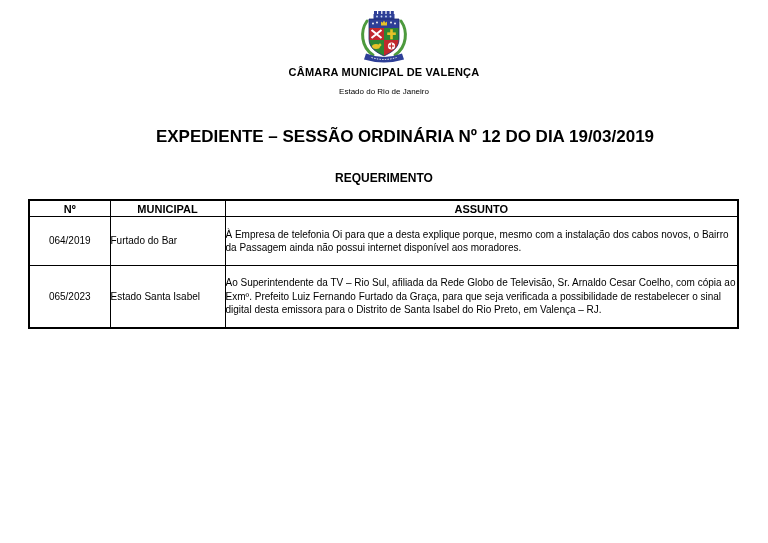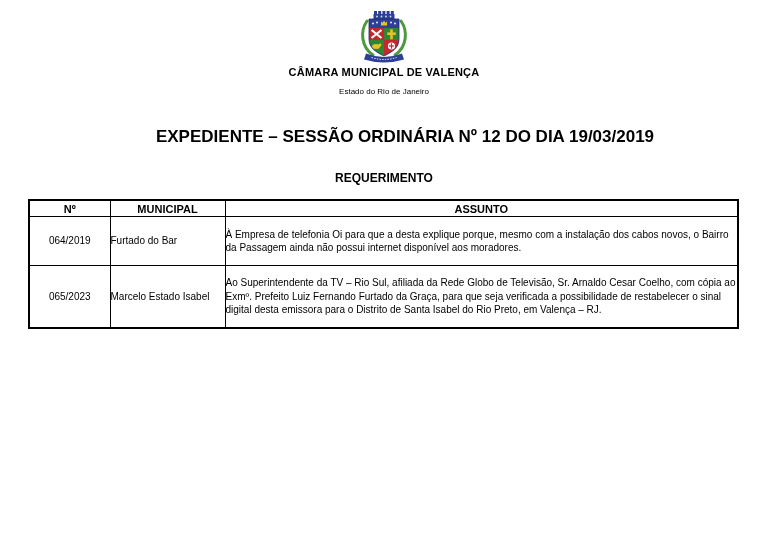--- a/index.html
+++ b/index.html
@@ -176,19 +176,19 @@
       </tr>
     </thead>
     <tbody>
       <tr class="r2">
         <td class="num">064/2019</td>
         <td class="ver">Furtado do Bar</td>
         <td class="ass">À Empresa de telefonia Oi para que a desta explique porque, mesmo com a instalação dos cabos novos, o Bairro da Passagem ainda não possui internet disponível aos moradores.</td>
       </tr>
       <tr class="r3">
         <td class="num">065/2023</td>
-        <td class="ver">Marcelo Estado Isabel</td>
+        <td class="ver">Estado Santa Isabel</td>
         <td class="ass">Ao Superintendente da TV – Rio Sul, afiliada da Rede Globo de Televisão, Sr. Arnaldo Cesar Coelho, com cópia ao Exmº. Prefeito Luiz Fernando Furtado da Graça, para que seja verificada a possibilidade de restabelecer o sinal digital desta emissora para o Distrito de Santa Isabel do Rio Preto, em Valença – RJ.</td>
       </tr>
     </tbody>
   </table>
 
 </div>
 
 </body></html>

